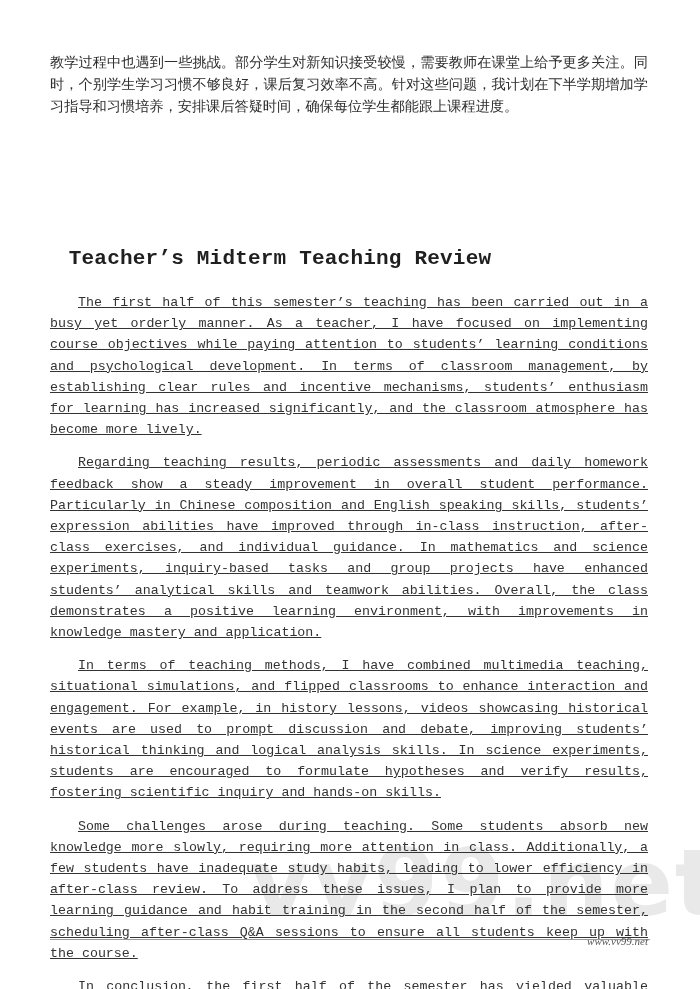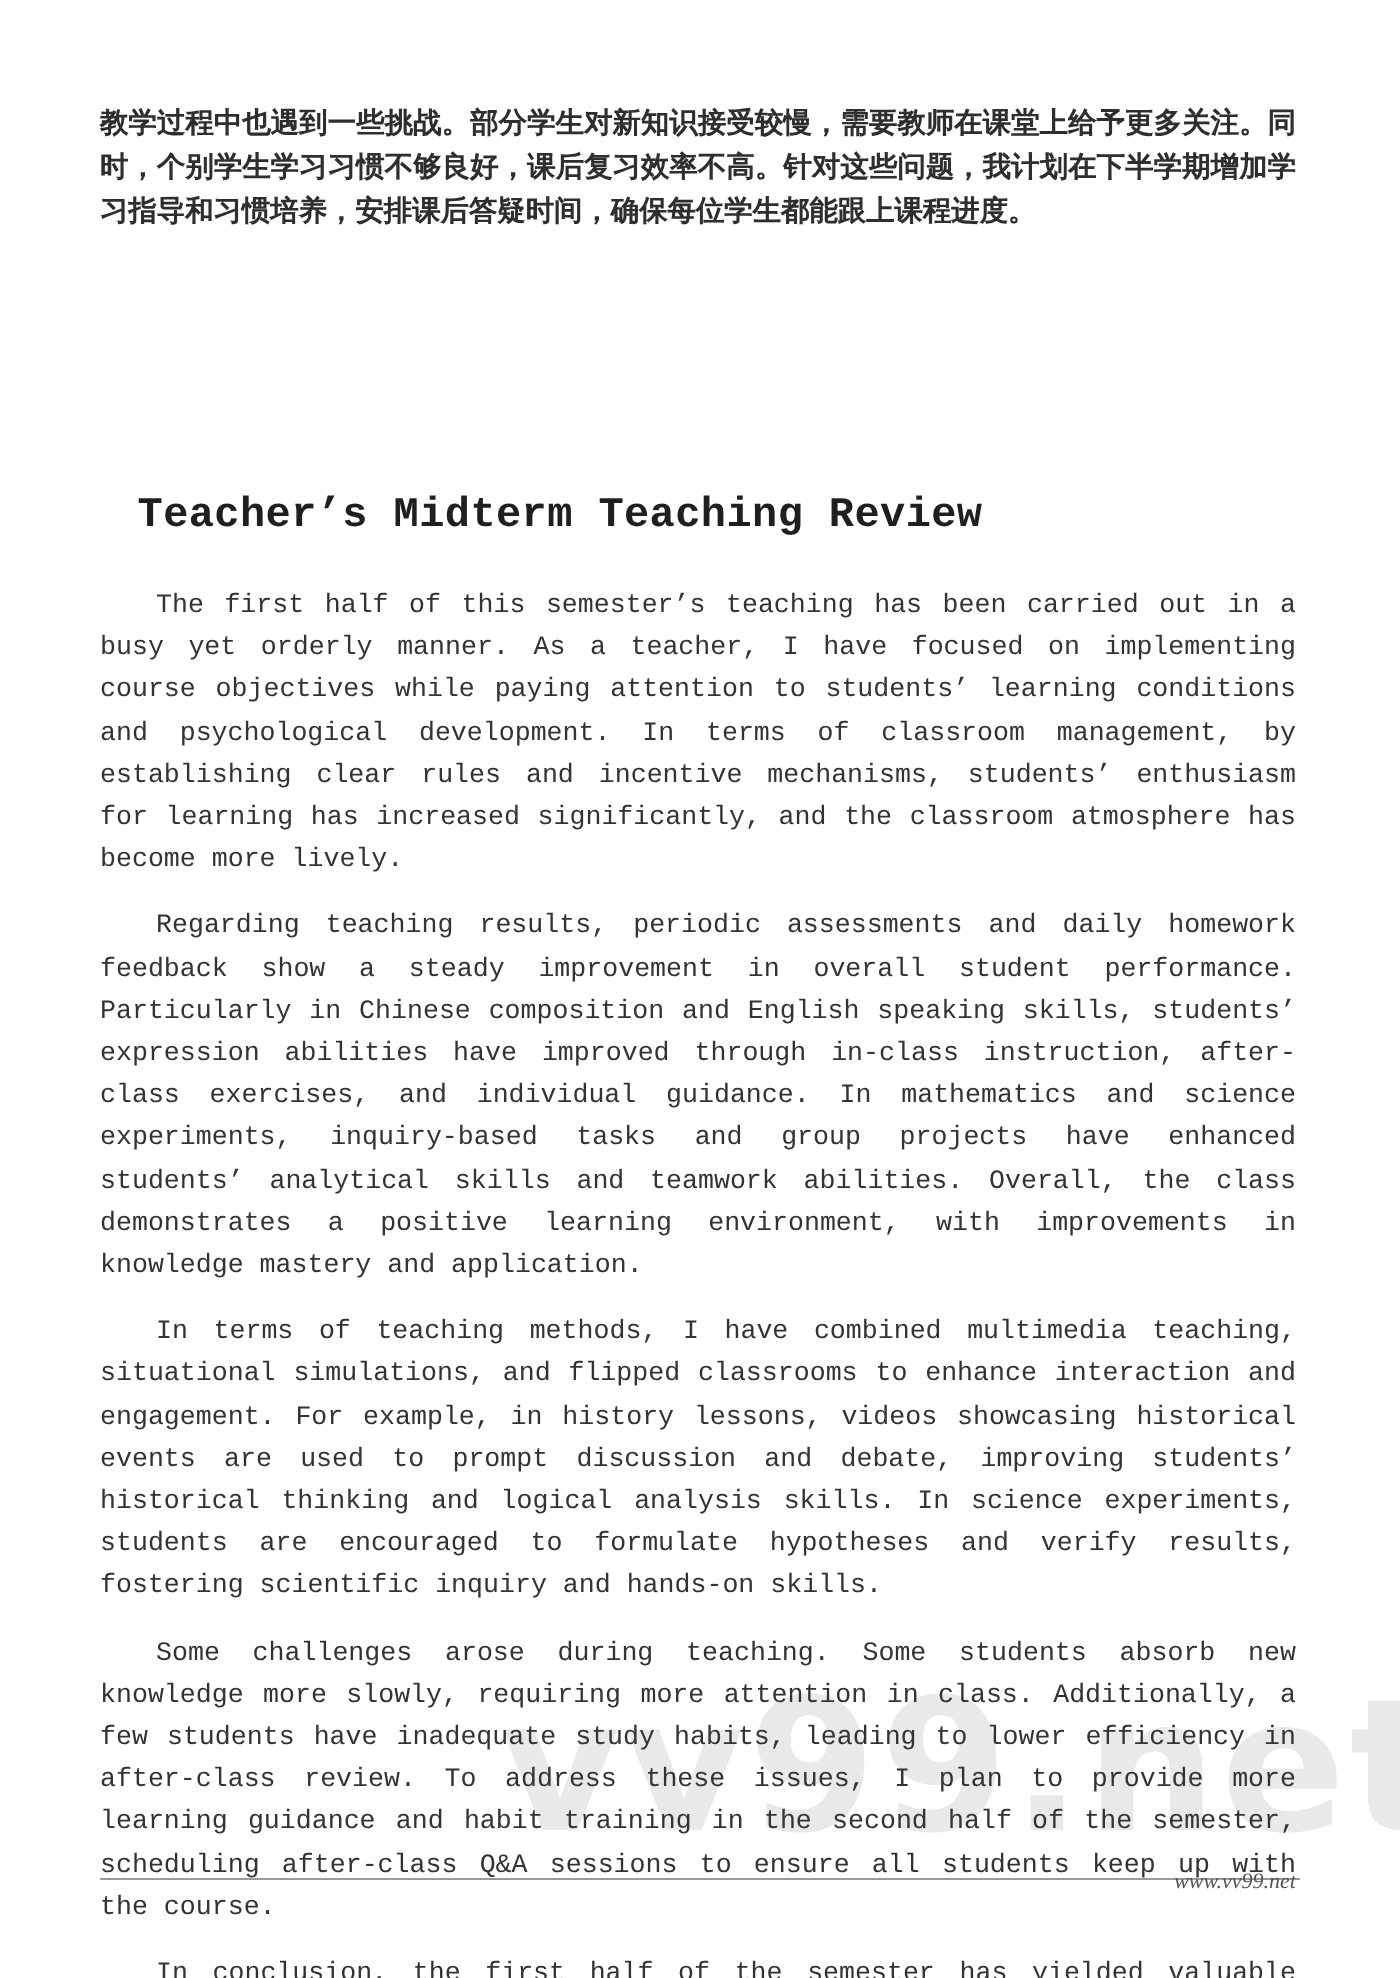--- a/index.html
+++ b/index.html
@@ -39,21 +39,20 @@
       width: 598px;
       font-family: "DejaVu Serif", serif;
       font-size: 14.2px;
       line-height: 22px;
       color: #2e2e2e;
       text-align: justify;
       z-index: 1;
     }
     .cn-block p {
       margin: 0;
-      font-weight: bold;
     }
     .cn-1 { top: 51px; }
     .cn-2 { top: 128px; text-indent: 28px; }
 
     .title {
       position: absolute;
       top: 247px;
       left: 0;
       width: 560px;
       text-align: center;
@@ -73,20 +72,21 @@
       font-size: 13.3px;
       line-height: 21.2px;
       color: #333333;
       z-index: 1;
     }
     .en-block p {
       margin: 0 0 12px 0;
       text-indent: 28px;
       text-align: justify;
       text-align-last: left;
+      text-decoration: underline;
     }
     .footer-rule {
       position: absolute;
       left: 50px;
       top: 939px;
       width: 600px;
       height: 0;
       border-top: 1.5px solid #9a9a9a;
       z-index: 1;
     }

